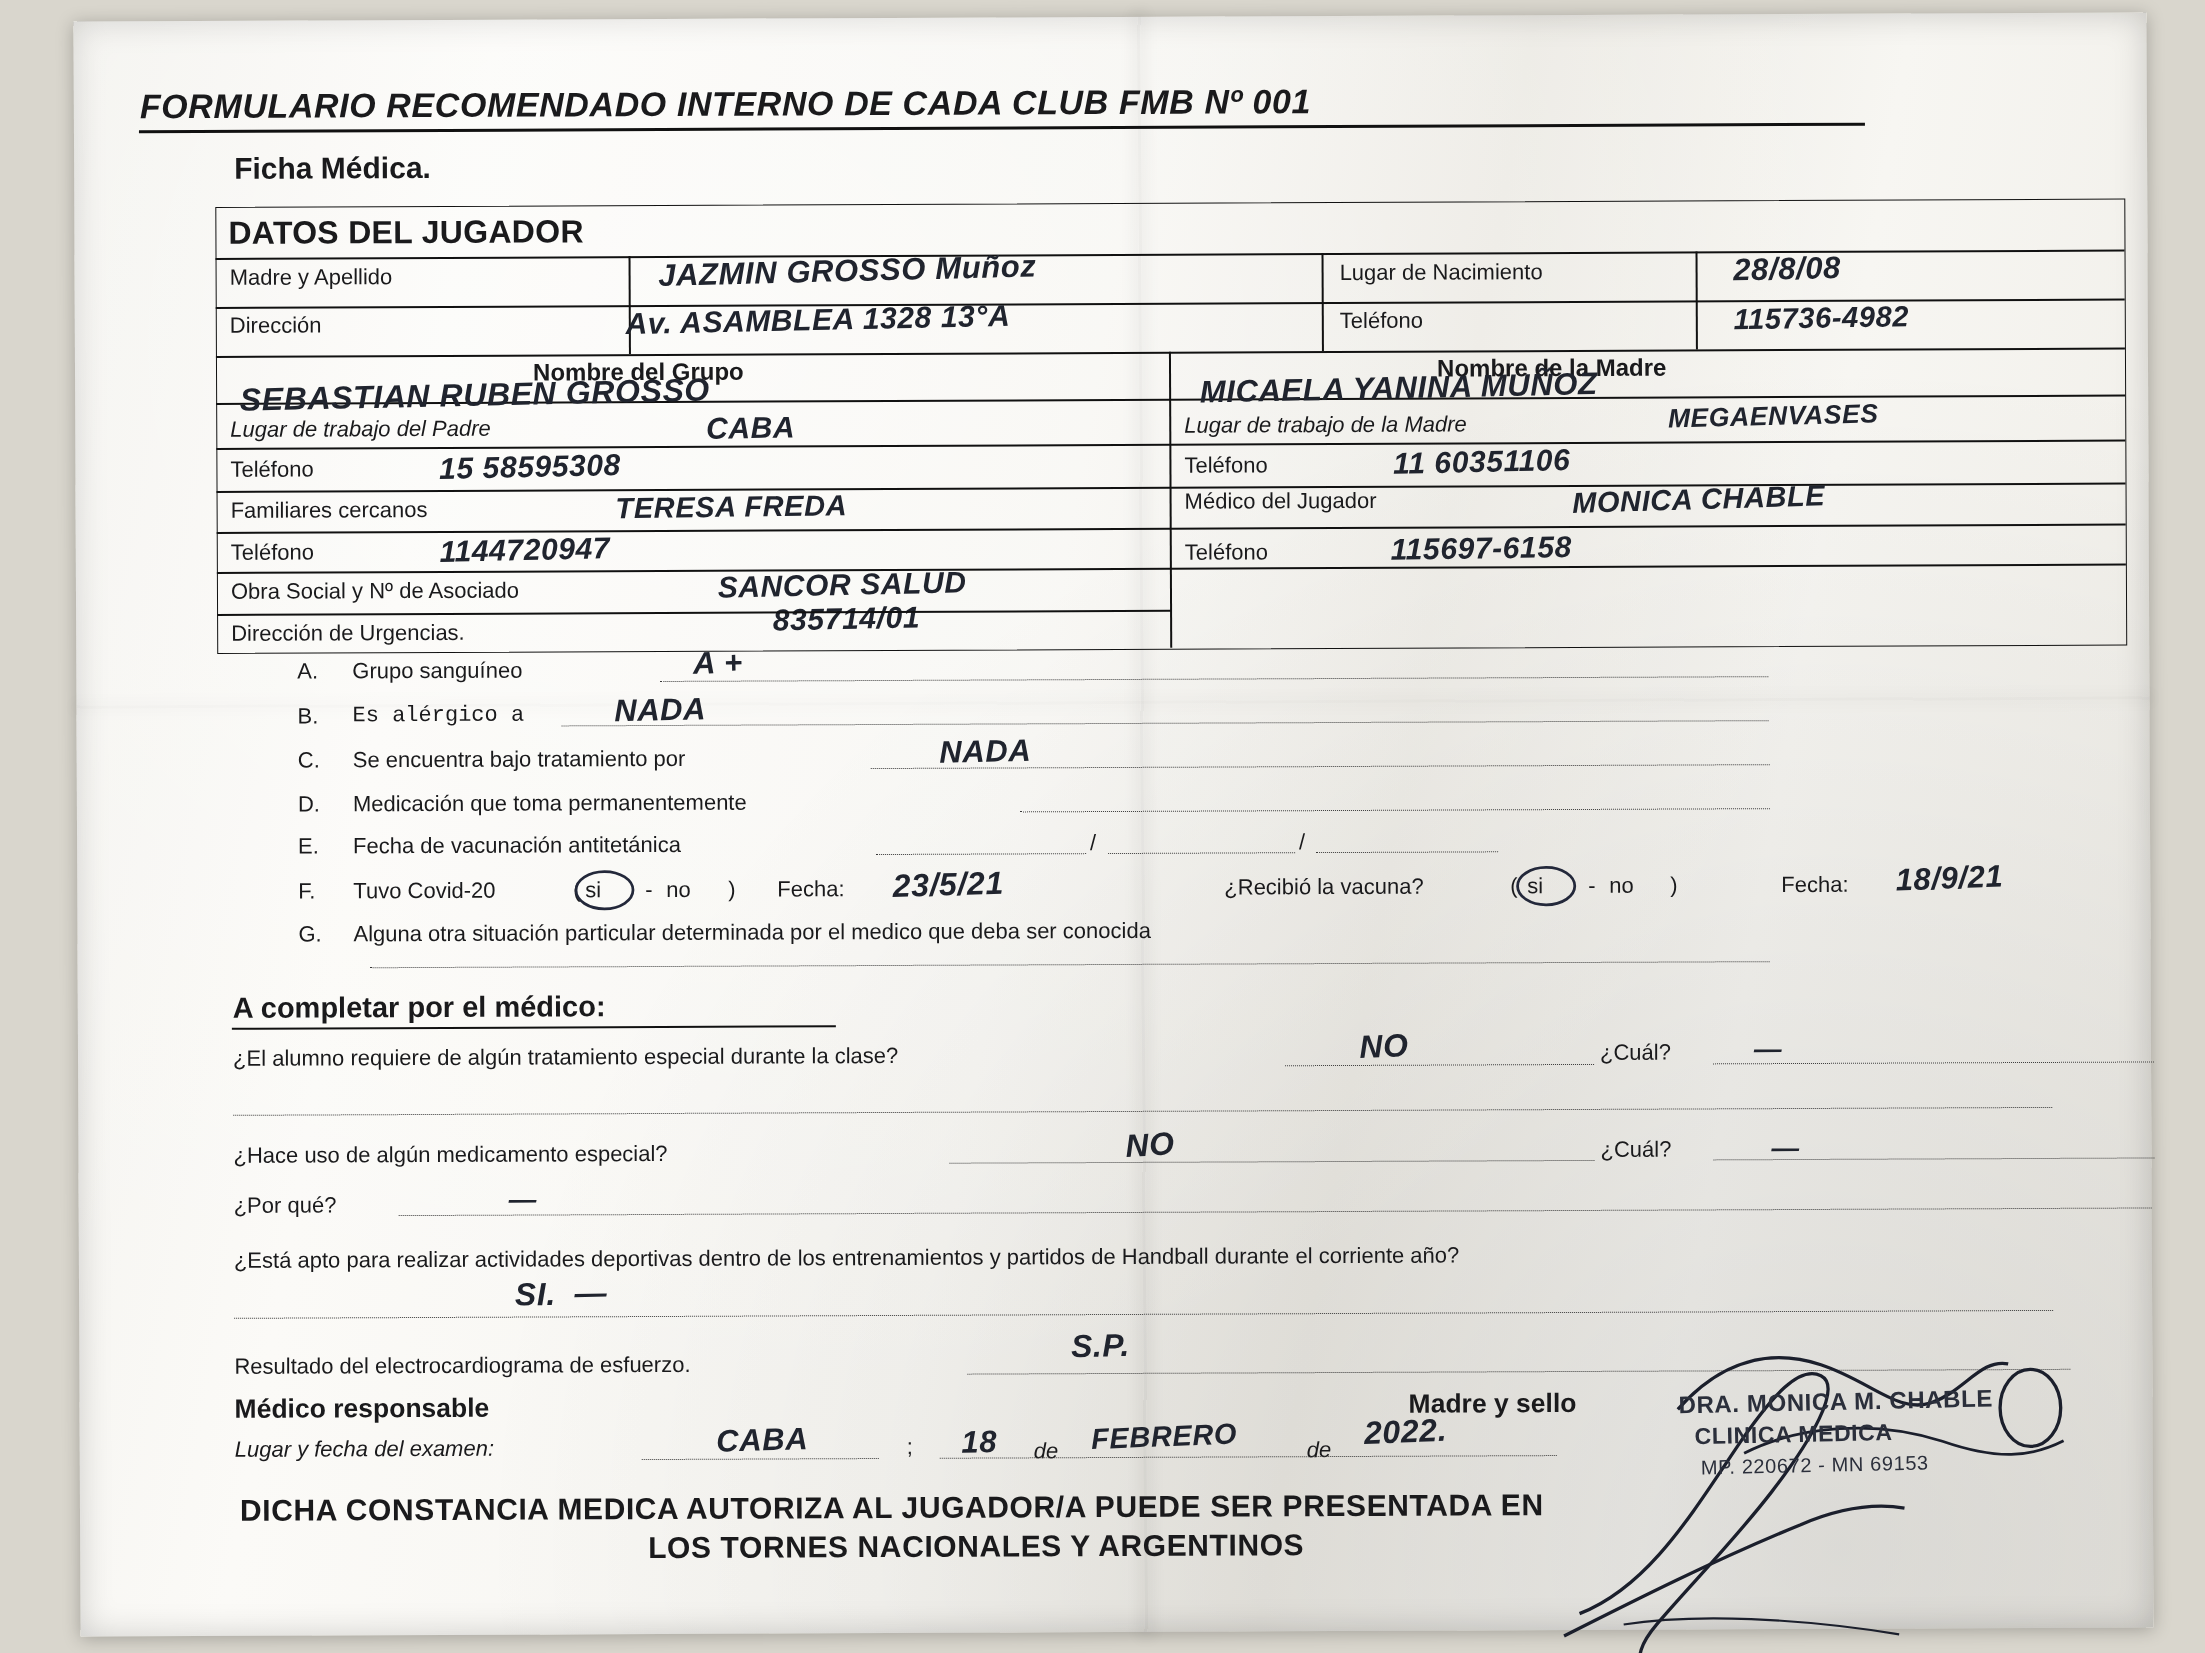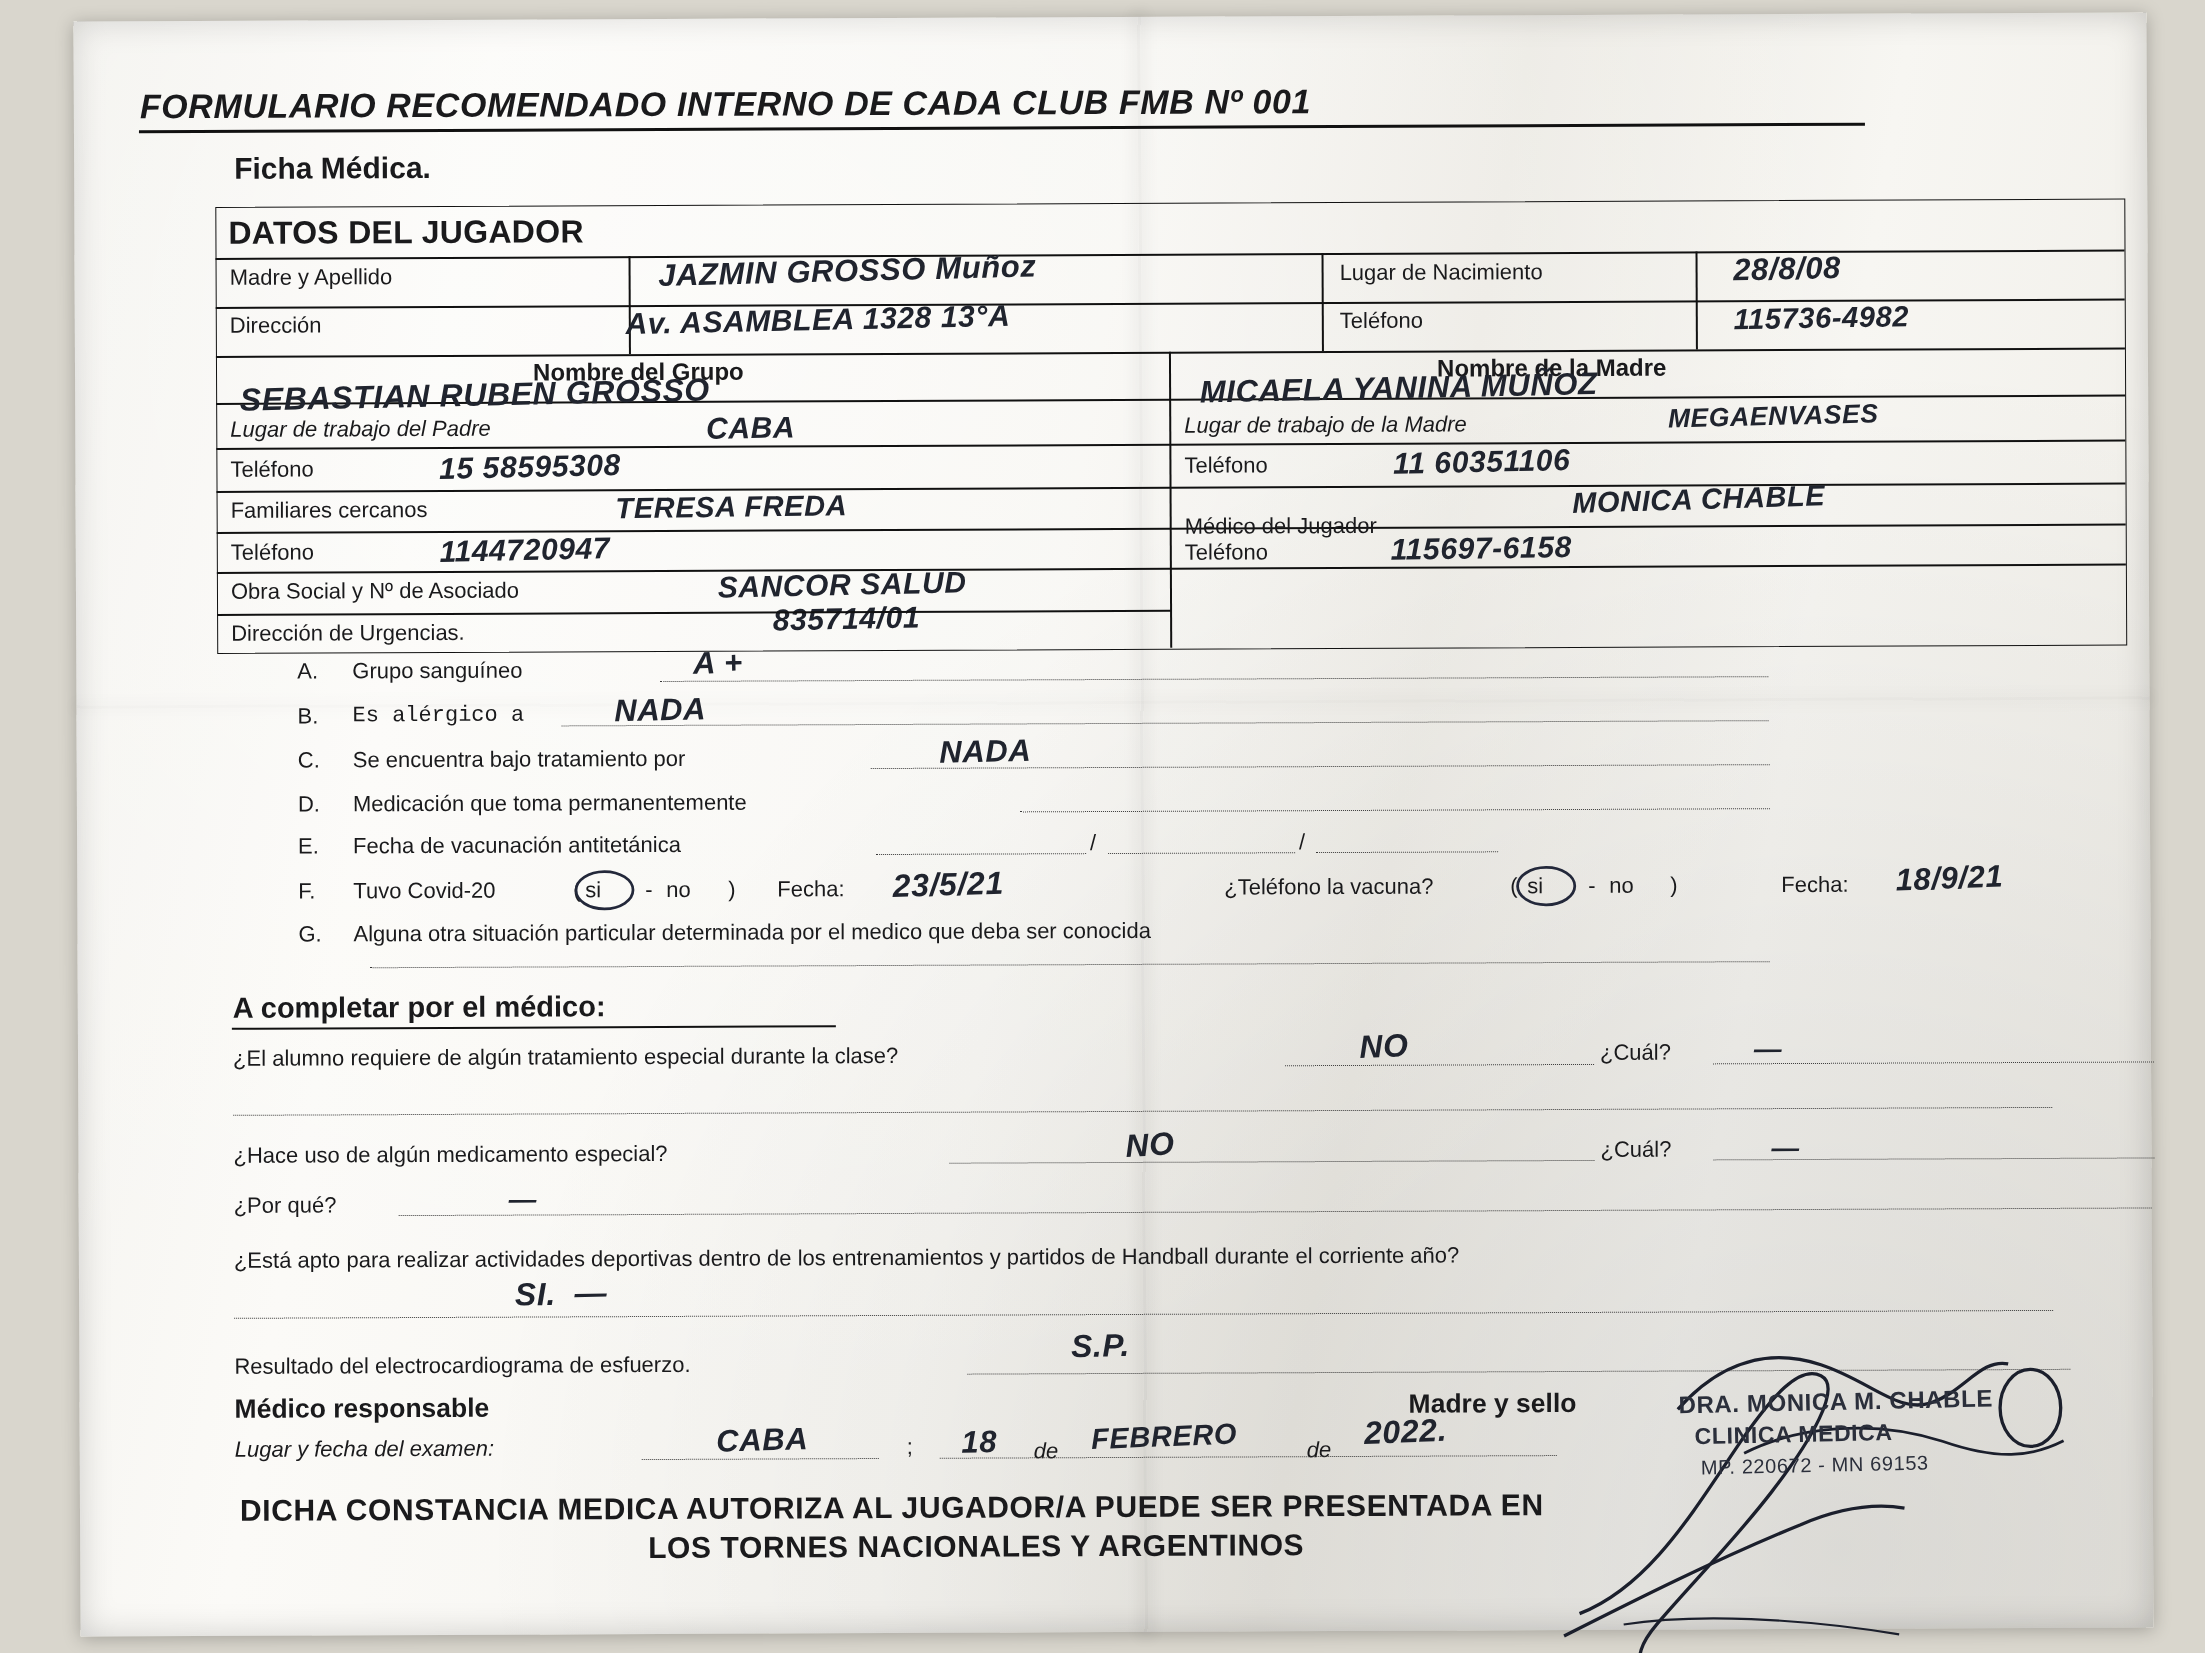--- a/index.html
+++ b/index.html
@@ -104,21 +104,21 @@
 
     <div class="hr" style="left:141px;top:470px;width:1909px;"></div>
     <div class="txt lbl" style="left:155px;top:436px;">Teléfono</div>
     <div class="hand" style="left:364px;top:432px;font-size:30px;transform:rotate(-1deg);">15 58595308</div>
     <div class="txt lbl" style="left:1109px;top:436px;">Teléfono</div>
     <div class="hand" style="left:1318px;top:431px;font-size:30px;transform:rotate(-1deg);">11 60351106</div>
 
     <div class="hr" style="left:141px;top:511px;width:1909px;"></div>
     <div class="txt lbl" style="left:155px;top:477px;">Familiares cercanos</div>
     <div class="hand" style="left:540px;top:473px;font-size:29px;transform:rotate(-.5deg);">TERESA FREDA</div>
-    <div class="txt lbl" style="left:1109px;top:497px;">Médico del Jugador</div>
+    <div class="txt lbl" style="left:1109px;top:472px;">Médico del Jugador</div>
     <div class="hand" style="left:1497px;top:472px;font-size:29px;transform:rotate(-1.5deg);">MONICA CHABLE</div>
 
     <div class="hr" style="left:141px;top:551px;width:1909px;"></div>
     <div class="txt lbl" style="left:155px;top:519px;">Teléfono</div>
     <div class="hand" style="left:364px;top:515px;font-size:30px;transform:rotate(-1deg);">1144720947</div>
     <div class="txt lbl" style="left:1109px;top:523px;">Teléfono</div>
     <div class="hand" style="left:1315px;top:517px;font-size:30px;transform:rotate(-.6deg);">115697-6158</div>
 
     <div class="txt lbl" style="left:155px;top:558px;">Obra Social y Nº de Asociado</div>
     <div class="hand" style="left:642px;top:552px;font-size:30px;transform:rotate(-1deg);">SANCOR SALUD</div>
@@ -158,21 +158,21 @@
     <div class="txt lbl" style="left:496px;top:858px;">(</div>
     <div class="txt lbl" style="left:508px;top:858px;">si</div>
     <svg style="position:absolute;left:496px;top:849px;width:63px;height:44px;" viewBox="0 0 115 80" width="63" height="44">
         <ellipse cx="57" cy="40" rx="52" ry="34" fill="none" stroke="#23283a" stroke-width="5"></ellipse>
       </svg>
     <div class="txt lbl" style="left:568px;top:858px;">-</div>
     <div class="txt lbl" style="left:589px;top:858px;">no</div>
     <div class="txt lbl" style="left:651px;top:858px;">)</div>
     <div class="txt lbl" style="left:700px;top:858px;">Fecha:</div>
     <div class="hand" style="left:816px;top:850px;font-size:32px;transform:rotate(-1.5deg);">23/5/21</div>
-    <div class="txt lbl" style="left:1147px;top:858px;">¿Teléfono la vacuna?</div>
+    <div class="txt lbl" style="left:1147px;top:858px;">¿Recibió la vacuna?</div>
     <div class="txt lbl" style="left:1433px;top:858px;">(</div>
     <div class="txt lbl" style="left:1450px;top:858px;">si</div>
     <svg style="position:absolute;left:1437px;top:849px;width:66px;height:44px;" viewBox="0 0 120 80" width="66" height="44">
         <ellipse cx="58" cy="40" rx="52" ry="34" fill="none" stroke="#23283a" stroke-width="5"></ellipse>
       </svg>
     <div class="txt lbl" style="left:1511px;top:858px;">-</div>
     <div class="txt lbl" style="left:1532px;top:858px;">no</div>
     <div class="txt lbl" style="left:1593px;top:858px;">)</div>
     <div class="txt lbl" style="left:1704px;top:858px;">Fecha:</div>
     <div class="hand" style="left:1819px;top:849px;font-size:31px;transform:rotate(-2deg);">18/9/21</div>

